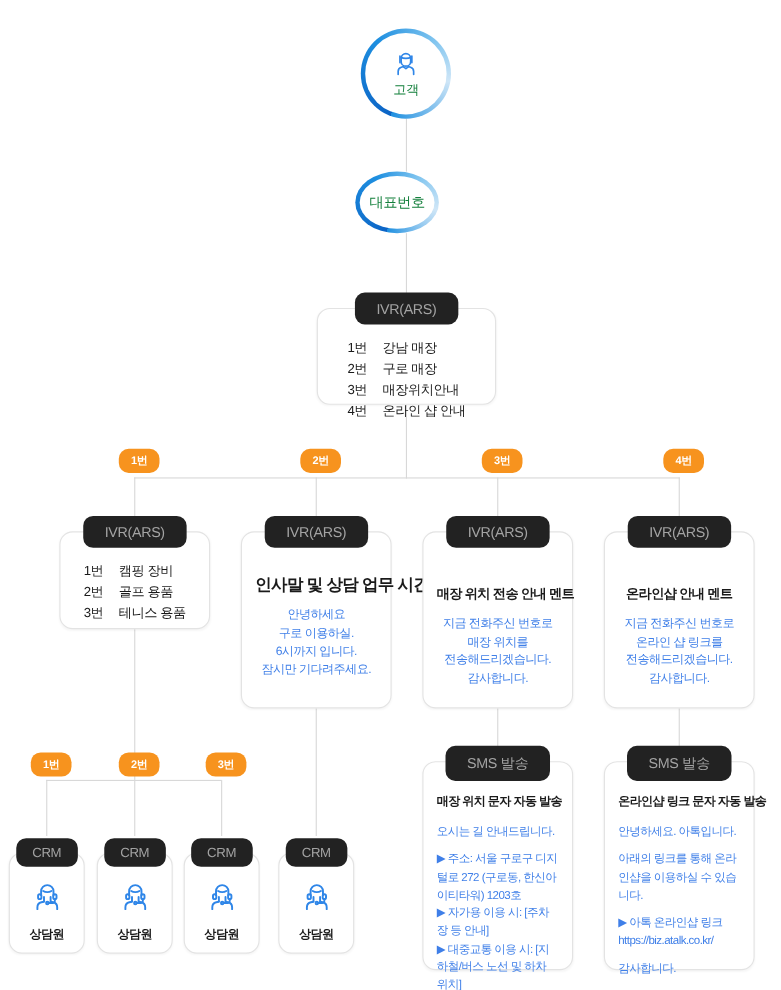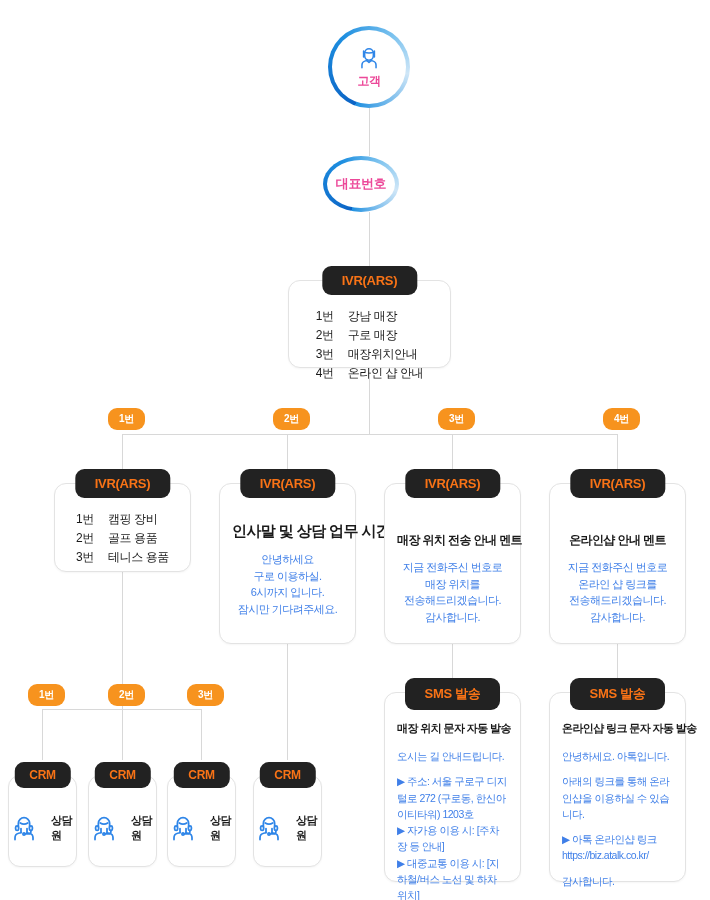--- a/index.html
+++ b/index.html
@@ -32,42 +32,42 @@
   }
   .ring-inner {
     width: 100%; height: 100%;
     border-radius: 50%;
     background: #ffffff;
     display: flex; flex-direction: column;
     align-items: center; justify-content: center;
     gap: 2px;
   }
   .circle-label {
-    font-size: 12px; font-weight: bold; color: #ec4899;
+    font-size: 12px; font-weight: normal; color: #15803d;
     letter-spacing: -0.4px;
   }
   .circle-label.big { font-size: 13px; }
 
   
   .card {
     position: absolute;
     background: #ffffff;
     border: 1px solid #e3e3e3;
     border-radius: 12px;
     box-shadow: 0 1px 2px rgba(0,0,0,0.04);
   }
   .chip {
     position: absolute;
     top: -15px; left: 50%;
     transform: translateX(-50%);
     background: #222222;
-    color: #f97316;
+    color: #a3a3a3;
     border-radius: 9px;
     padding: 7px 20px;
-    font-size: 13px; font-weight: bold;
+    font-size: 13px; font-weight: normal;
     white-space: nowrap;
     letter-spacing: -0.3px;
   }
   .card-body { padding: 26px 12px 12px 12px; }
 
   
   .menu { margin: 0 auto; display: table; }
   .menu-row { display: table-row; }
   .menu-k, .menu-v {
     display: table-cell;
@@ -110,21 +110,21 @@
     color: #ffffff;
     font-size: 10px; font-weight: bold;
     border-radius: 9px;
     padding: 4px 11px;
     letter-spacing: -0.3px;
     white-space: nowrap;
   }
 
   
   .crm-card { display: flex; flex-direction: column; align-items: center; justify-content: center; }
-  .crm-inner { padding-top: 14px; display: flex; flex-direction: row; align-items: center; gap: 12px; }
+  .crm-inner { padding-top: 14px; display: flex; flex-direction: column; align-items: center; gap: 12px; }
   .agent-label { font-size: 11px; font-weight: bold; color: #1a1a1a; letter-spacing: -0.5px; }
   svg { display: block; }
 </style>
 </head>
 <body>
 
 <div id="canvas">
 
   <div class="line v" style="left:369px; top:107px; height:49px;"></div>
   <div class="line v" style="left:369px; top:212px; height:55px;"></div>

